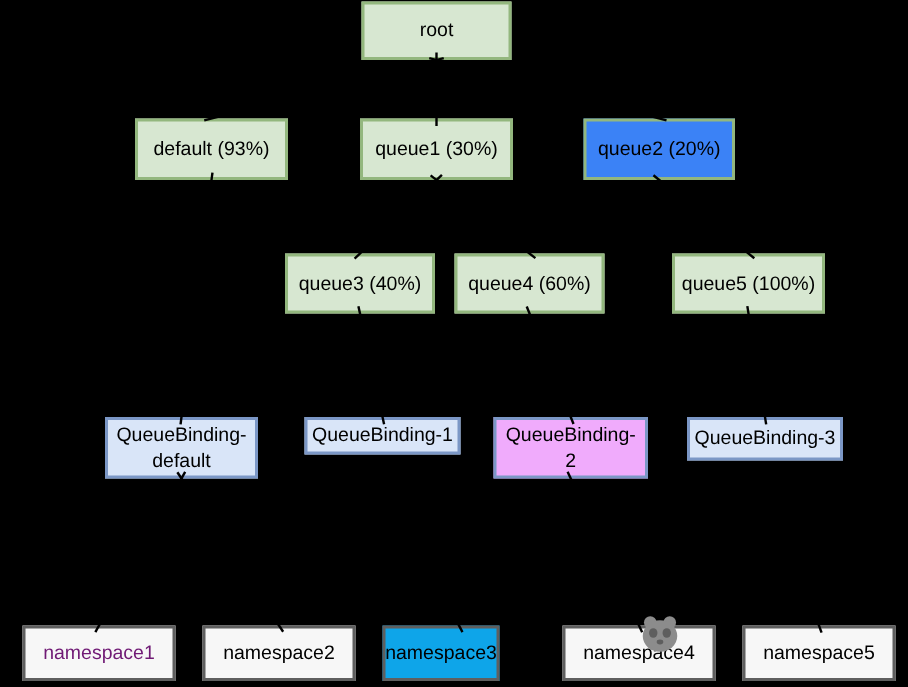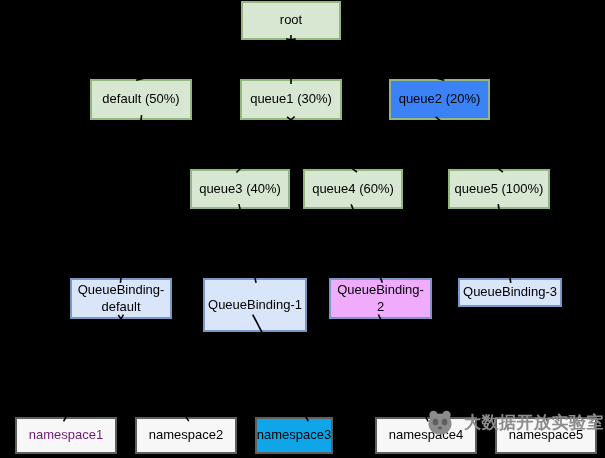--- a/index.html
+++ b/index.html
@@ -63,41 +63,41 @@
 </style>
 </head>
 <body>
 
 <div class="canvas" id="canvas" style="background: rgb(0, 0, 0);">
   <div id="nodes">
       <div class="node" style="left: 241px; top: 1px; width: 100px; height: 39px; background: rgb(215, 231, 209); border-color: rgb(147, 183, 126); color: rgb(0, 0, 0);">
         <span>root</span>
       </div>
       <div class="node" style="left: 90px; top: 79px; width: 102px; height: 41px; background: rgb(215, 231, 209); border-color: rgb(147, 183, 126); color: rgb(0, 0, 0);">
-        <span>default (50%)</span>
+        <span>default (93%)</span>
       </div>
       <div class="node" style="left: 240px; top: 79px; width: 102px; height: 41px; background: rgb(215, 231, 209); border-color: rgb(147, 183, 126); color: rgb(0, 0, 0);">
         <span>queue1 (30%)</span>
       </div>
       <div class="node" style="left: 389px; top: 79px; width: 101px; height: 41px; background: #3b82f6; border-color: rgb(147, 183, 126); color: rgb(0, 0, 0);">
         <span>queue2 (20%)</span>
       </div>
       <div class="node" style="left: 190px; top: 169px; width: 100px; height: 40px; background: rgb(215, 231, 209); border-color: rgb(147, 183, 126); color: rgb(0, 0, 0); justify-content: center;">
         <span>queue3 (40%)</span>
       </div>
       <div class="node" style="left: 303px; top: 169px; width: 100px; height: 40px; background: rgb(215, 231, 209); border-color: rgb(147, 183, 126); color: rgb(0, 0, 0);">
         <span>queue4 (60%)</span>
       </div>
       <div class="node" style="left: 448px; top: 169px; width: 102px; height: 40px; background: rgb(215, 231, 209); border-color: rgb(147, 183, 126); color: rgb(0, 0, 0);">
         <span>queue5 (100%)</span>
       </div>
       <div class="node" style="left: 70px; top: 278px; width: 102px; height: 41px; background: rgb(217, 229, 248); border-color: rgb(123, 151, 198); color: rgb(0, 0, 0);">
         <span>QueueBinding-default</span>
       </div>
-      <div class="node" style="left: 203px; top: 278px; width: 104px; height: 54px; background: rgb(217, 229, 248); border-color: rgb(123, 151, 198); color: rgb(0, 0, 0);">
+      <div class="node" style="left: 203px; top: 278px; width: 104px; height: 25px; background: rgb(217, 229, 248); border-color: rgb(123, 151, 198); color: rgb(0, 0, 0);">
         <span>QueueBinding-1</span>
       </div>
       <div class="node" style="left: 329px; top: 278px; width: 103px; height: 41px; background: #f0abfc; border-color: rgb(123, 151, 198); color: rgb(0, 0, 0);">
         <span>QueueBinding-2</span>
       </div>
       <div class="node" style="left: 458px; top: 278px; width: 104px; height: 29px; background: rgb(217, 229, 248); border-color: rgb(123, 151, 198); color: rgb(0, 0, 0);">
         <span>QueueBinding-3</span>
       </div>
       <div class="node" style="left: 15px; top: 417px; width: 102px; height: 37px; background: rgb(247, 247, 247); border-color: rgb(95, 95, 95); color: #701a75;">
         <span>namespace1</span>
@@ -136,15 +136,14 @@
     <span class="wm-icon">
       <svg width="28" height="27" viewBox="0 0 28 27">
         <circle cx="7.5" cy="6" r="4.2" fill="#8c8c8c"></circle>
         <circle cx="20.5" cy="6" r="4.2" fill="#8c8c8c"></circle>
         <ellipse cx="14" cy="15" rx="11.5" ry="10.5" fill="#8c8c8c"></ellipse>
         <ellipse cx="9.5" cy="13" rx="2.8" ry="3.2" fill="#5e5e5e"></ellipse>
         <ellipse cx="18.5" cy="13" rx="2.8" ry="3.2" fill="#5e5e5e"></ellipse>
         <ellipse cx="14" cy="19" rx="2.2" ry="1.6" fill="#5e5e5e"></ellipse>
       </svg>
     </span>
-    <span class="wm-text" style="color: rgb(140, 140, 140);">大数据开放实验室</span>
   </div>
 </div>
 
 </body></html>

